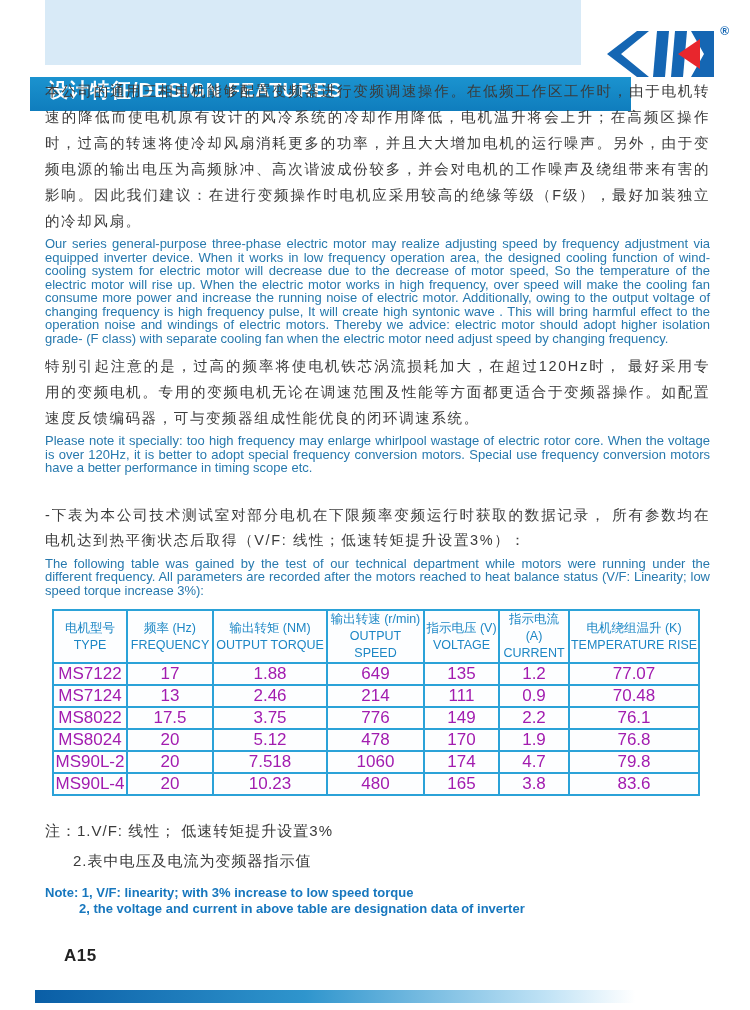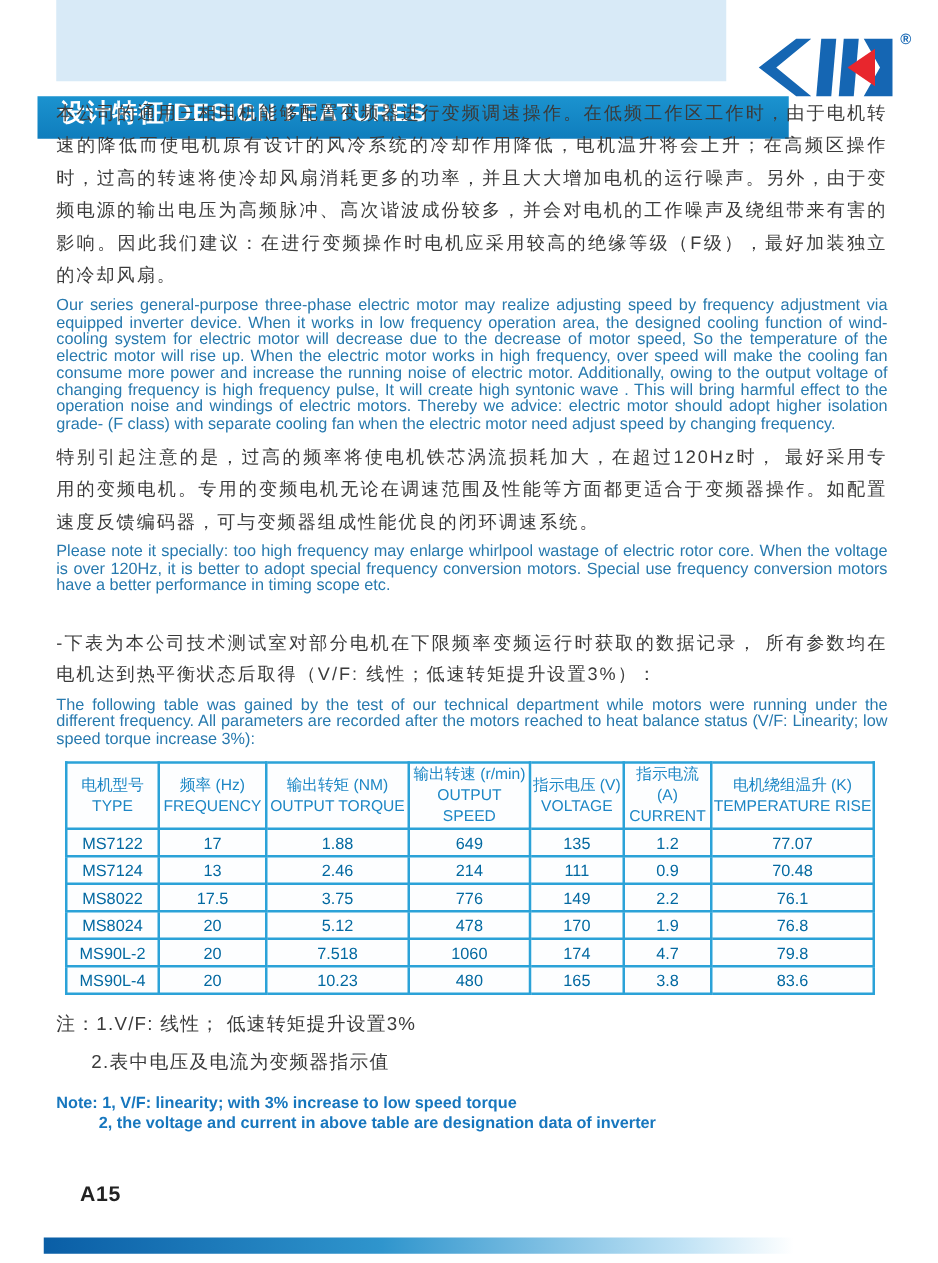--- a/index.html
+++ b/index.html
@@ -59,24 +59,24 @@
   table.data col:nth-child(3){width:114px;}
   table.data col:nth-child(4){width:97px;}
   table.data col:nth-child(5){width:75px;}
   table.data col:nth-child(6){width:70px;}
   table.data col:nth-child(7){width:130px;}
   table.data th, table.data td {
     border:2px solid #2ba2d8; text-align:center; vertical-align:middle;
   }
   table.data th { height:48px; font-size:12.5px; color:#1d87c5; font-weight:normal; line-height:17px; }
   table.data th .en { font-size:12.5px; }
-  table.data td { height:22px; font-size:13px; color:#0369a1; }
+  table.data td { height:22px; font-size:17px; color:#a21caf; }
   
   p.note-cn { font-size:15px; color:#3b3b3b; letter-spacing:1px; line-height:20px; }
-  p.note-cn.first { margin-top:14px; }
+  p.note-cn.first { margin-top:25px; }
   p.note-cn.second { margin-top:10px; padding-left:28px; }
   p.note-en { margin-top:14px; font-size:13px; font-weight:bold; color:#1777be; line-height:15px; }
   p.note-en.second { margin-top:1px; padding-left:34px; }
   
   .page-number {
     position:absolute; left:64px; top:946px;
     font-size:17px; font-weight:bold; color:#222222; letter-spacing:0.5px;
   }
   .footer-band {
     position:absolute; left:35px; bottom:7px; width:600px; height:13px;

